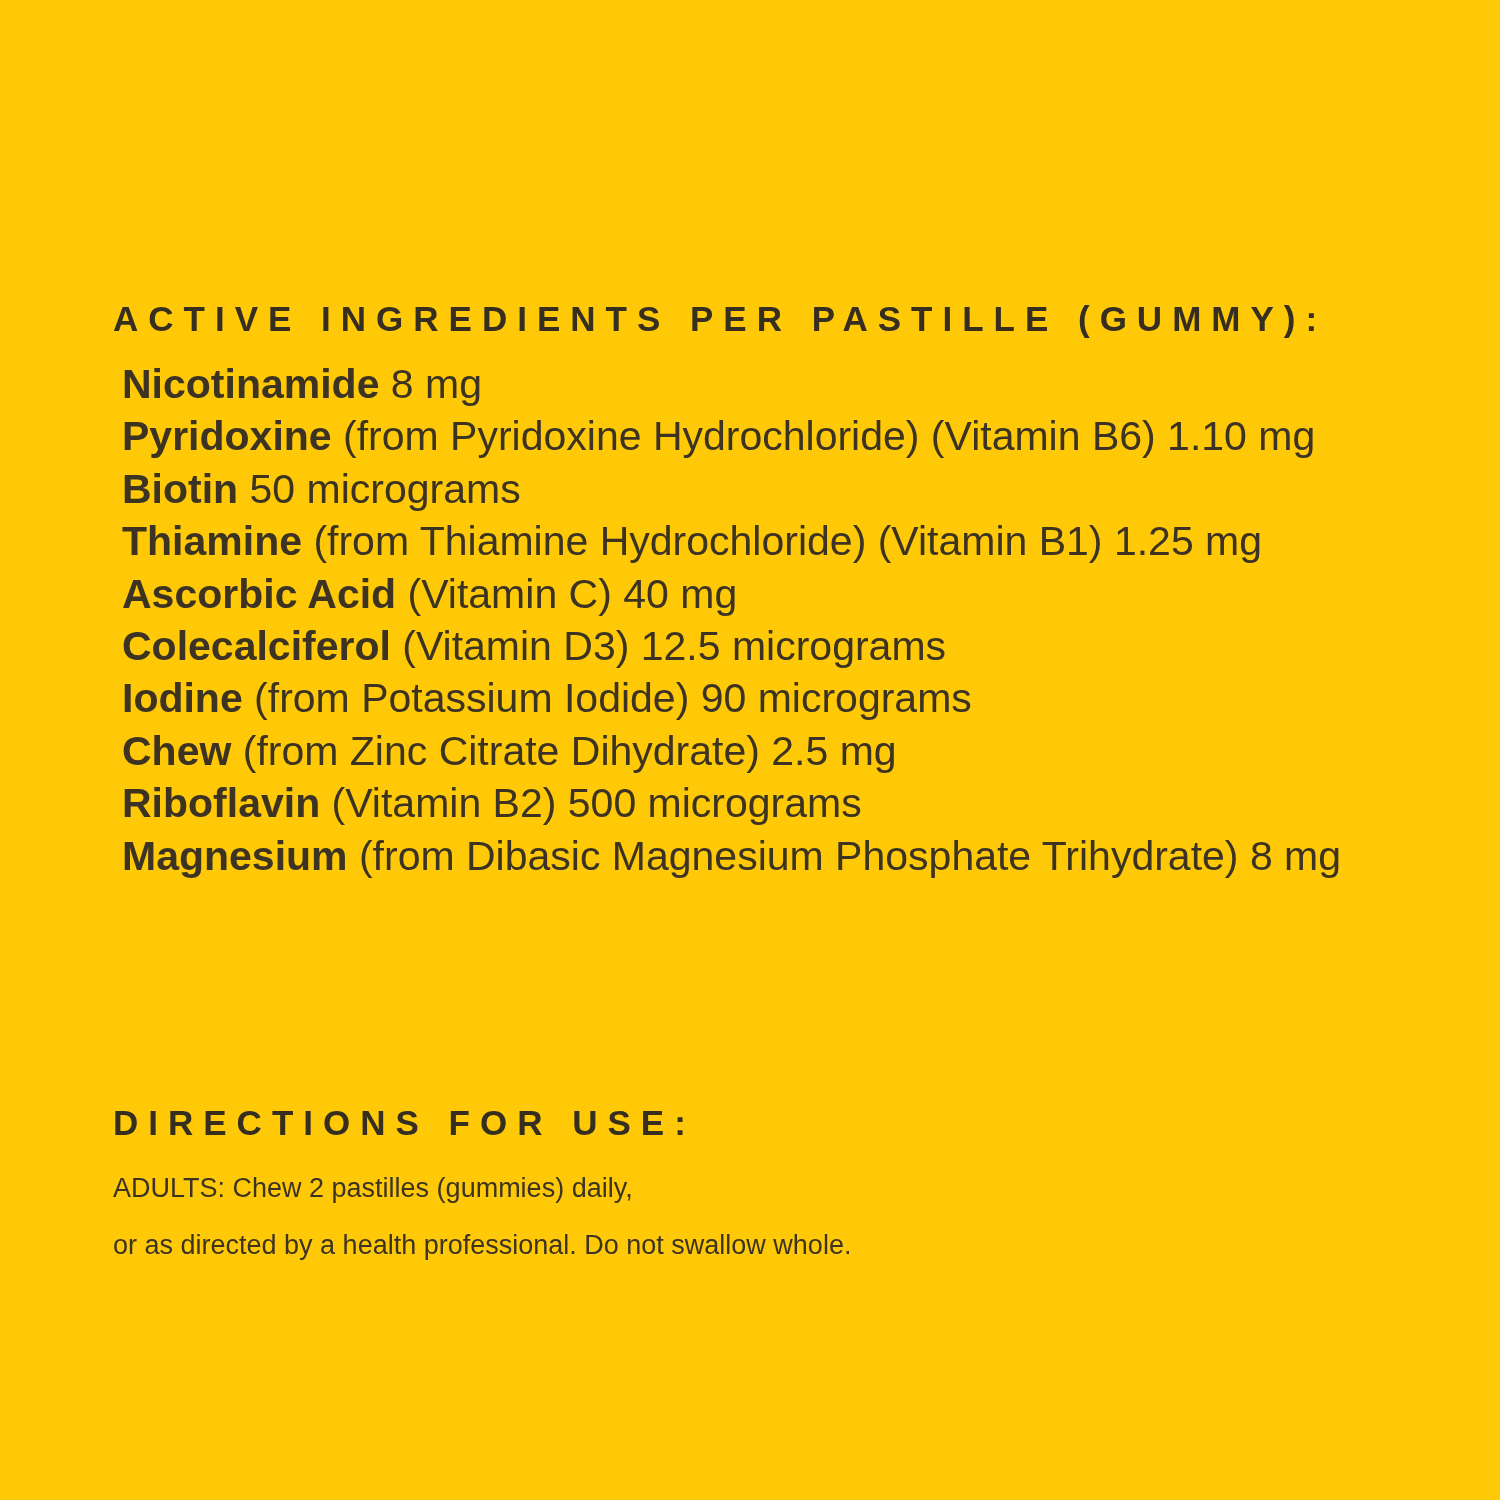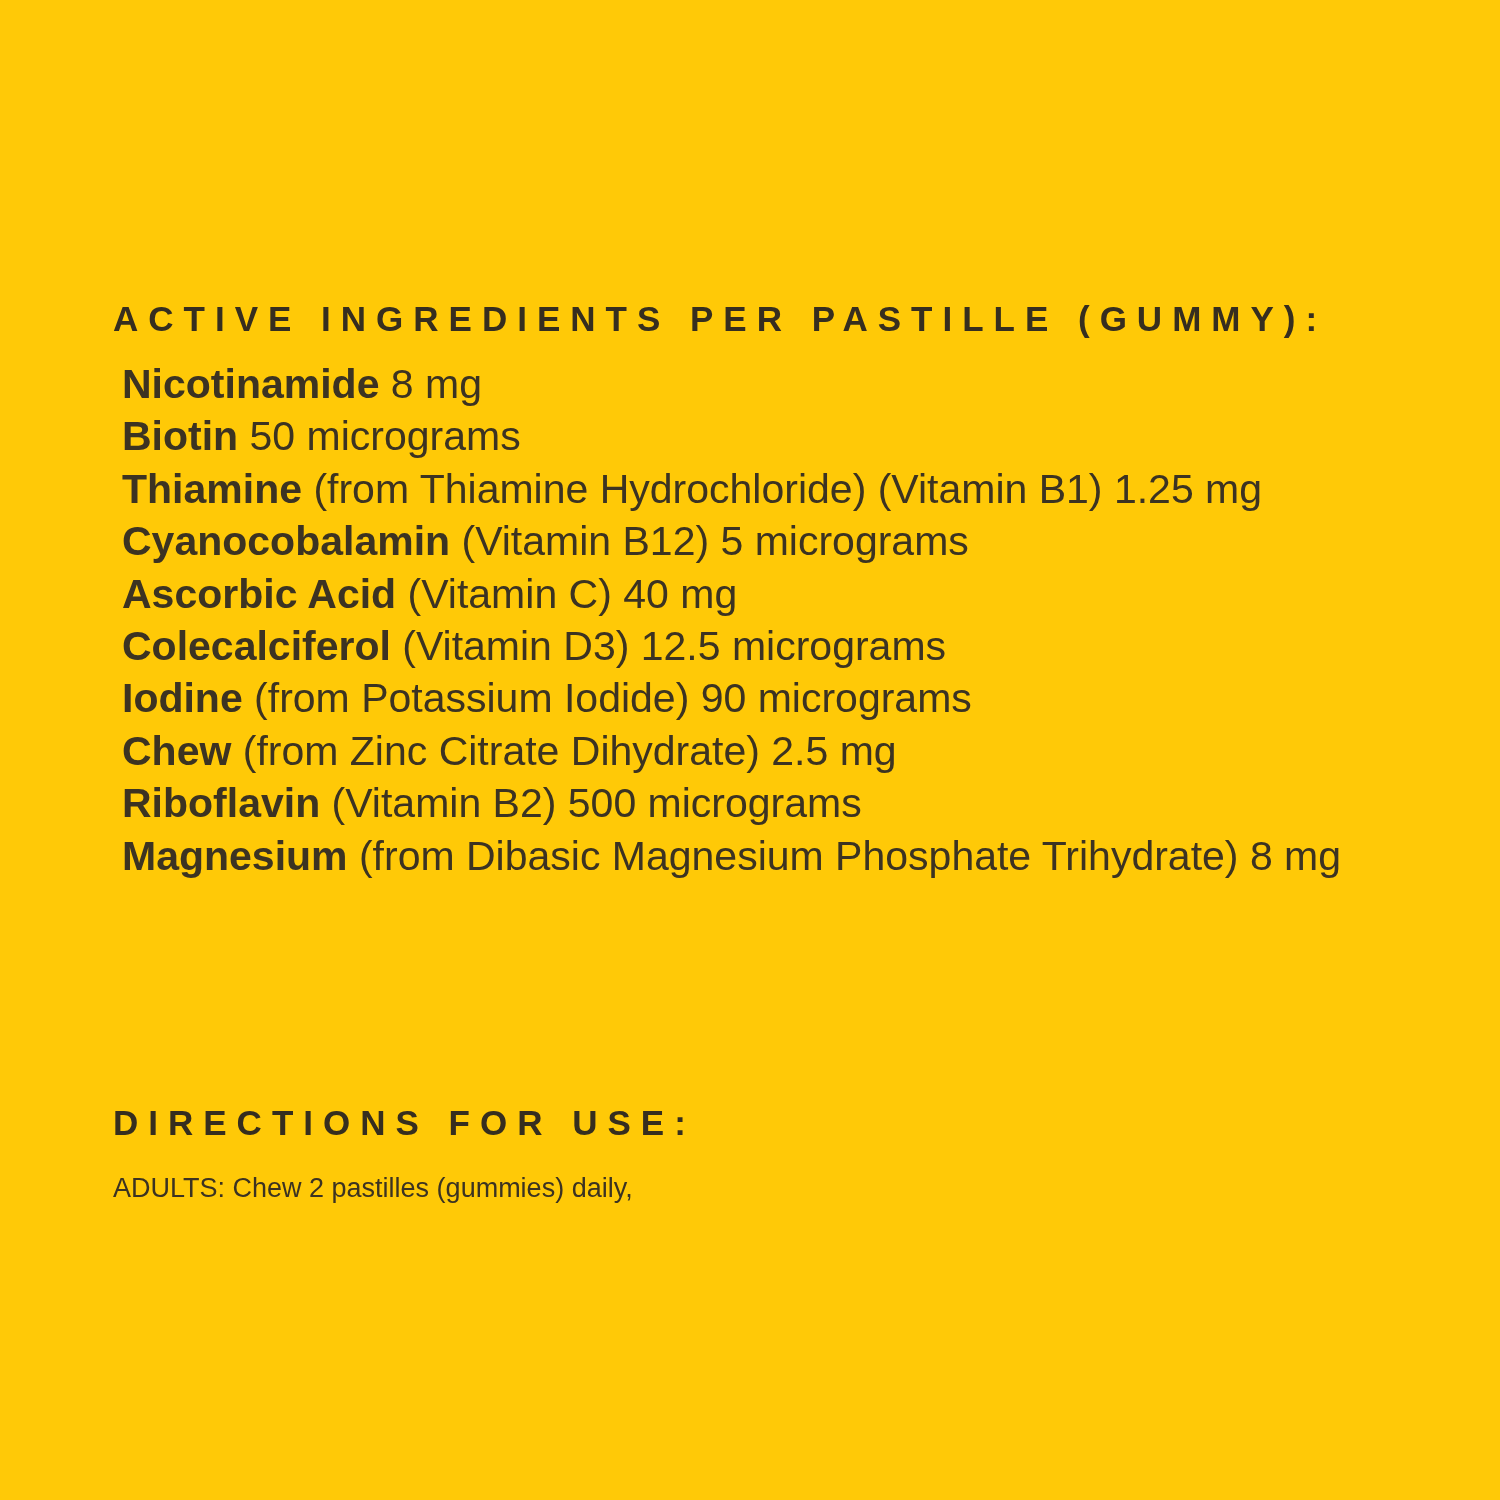--- a/index.html
+++ b/index.html
@@ -53,30 +53,31 @@
 </style>
 </head>
 <body>
 
 <div class="label">
 
   <h1 class="section-heading" id="active-heading">ACTIVE INGREDIENTS PER PASTILLE (GUMMY):</h1>
 
   <div class="ingredients">
     <div class="line"><span class="b">Nicotinamide</span><span> 8 mg</span></div>
+    <div class="line"><span class="b">Pyridoxine</span><span> (from Pyridoxine Hydrochloride) (Vitamin B6) 1.10 mg</span></div>
     <div class="line"><span class="b">Biotin</span><span> 50 micrograms</span></div>
     <div class="line"><span class="b">Thiamine</span><span> (from Thiamine Hydrochloride) (Vitamin B1) 1.25 mg</span></div>
-    <div class="line"><span class="b">Cyanocobalamin</span><span> (Vitamin B12) 5 micrograms</span></div>
     <div class="line"><span class="b">Ascorbic Acid</span><span> (Vitamin C) 40 mg</span></div>
     <div class="line"><span class="b">Colecalciferol</span><span> (Vitamin D3) 12.5 micrograms</span></div>
     <div class="line"><span class="b">Iodine</span><span> (from Potassium Iodide) 90 micrograms</span></div>
     <div class="line"><span class="b">Chew</span><span> (from Zinc Citrate Dihydrate) 2.5 mg</span></div>
     <div class="line"><span class="b">Riboflavin</span><span> (Vitamin B2) 500 micrograms</span></div>
     <div class="line"><span class="b">Magnesium</span><span> (from Dibasic Magnesium Phosphate Trihydrate) 8 mg</span></div>
   </div>
 
   <h2 class="section-heading" id="directions-heading">DIRECTIONS FOR USE:</h2>
 
   <div class="directions">
     <div>ADULTS: Chew 2 pastilles (gummies) daily,</div>
+    <div>or as directed by a health professional. Do not swallow whole.</div>
   </div>
 
 </div>
 
 </body></html>

